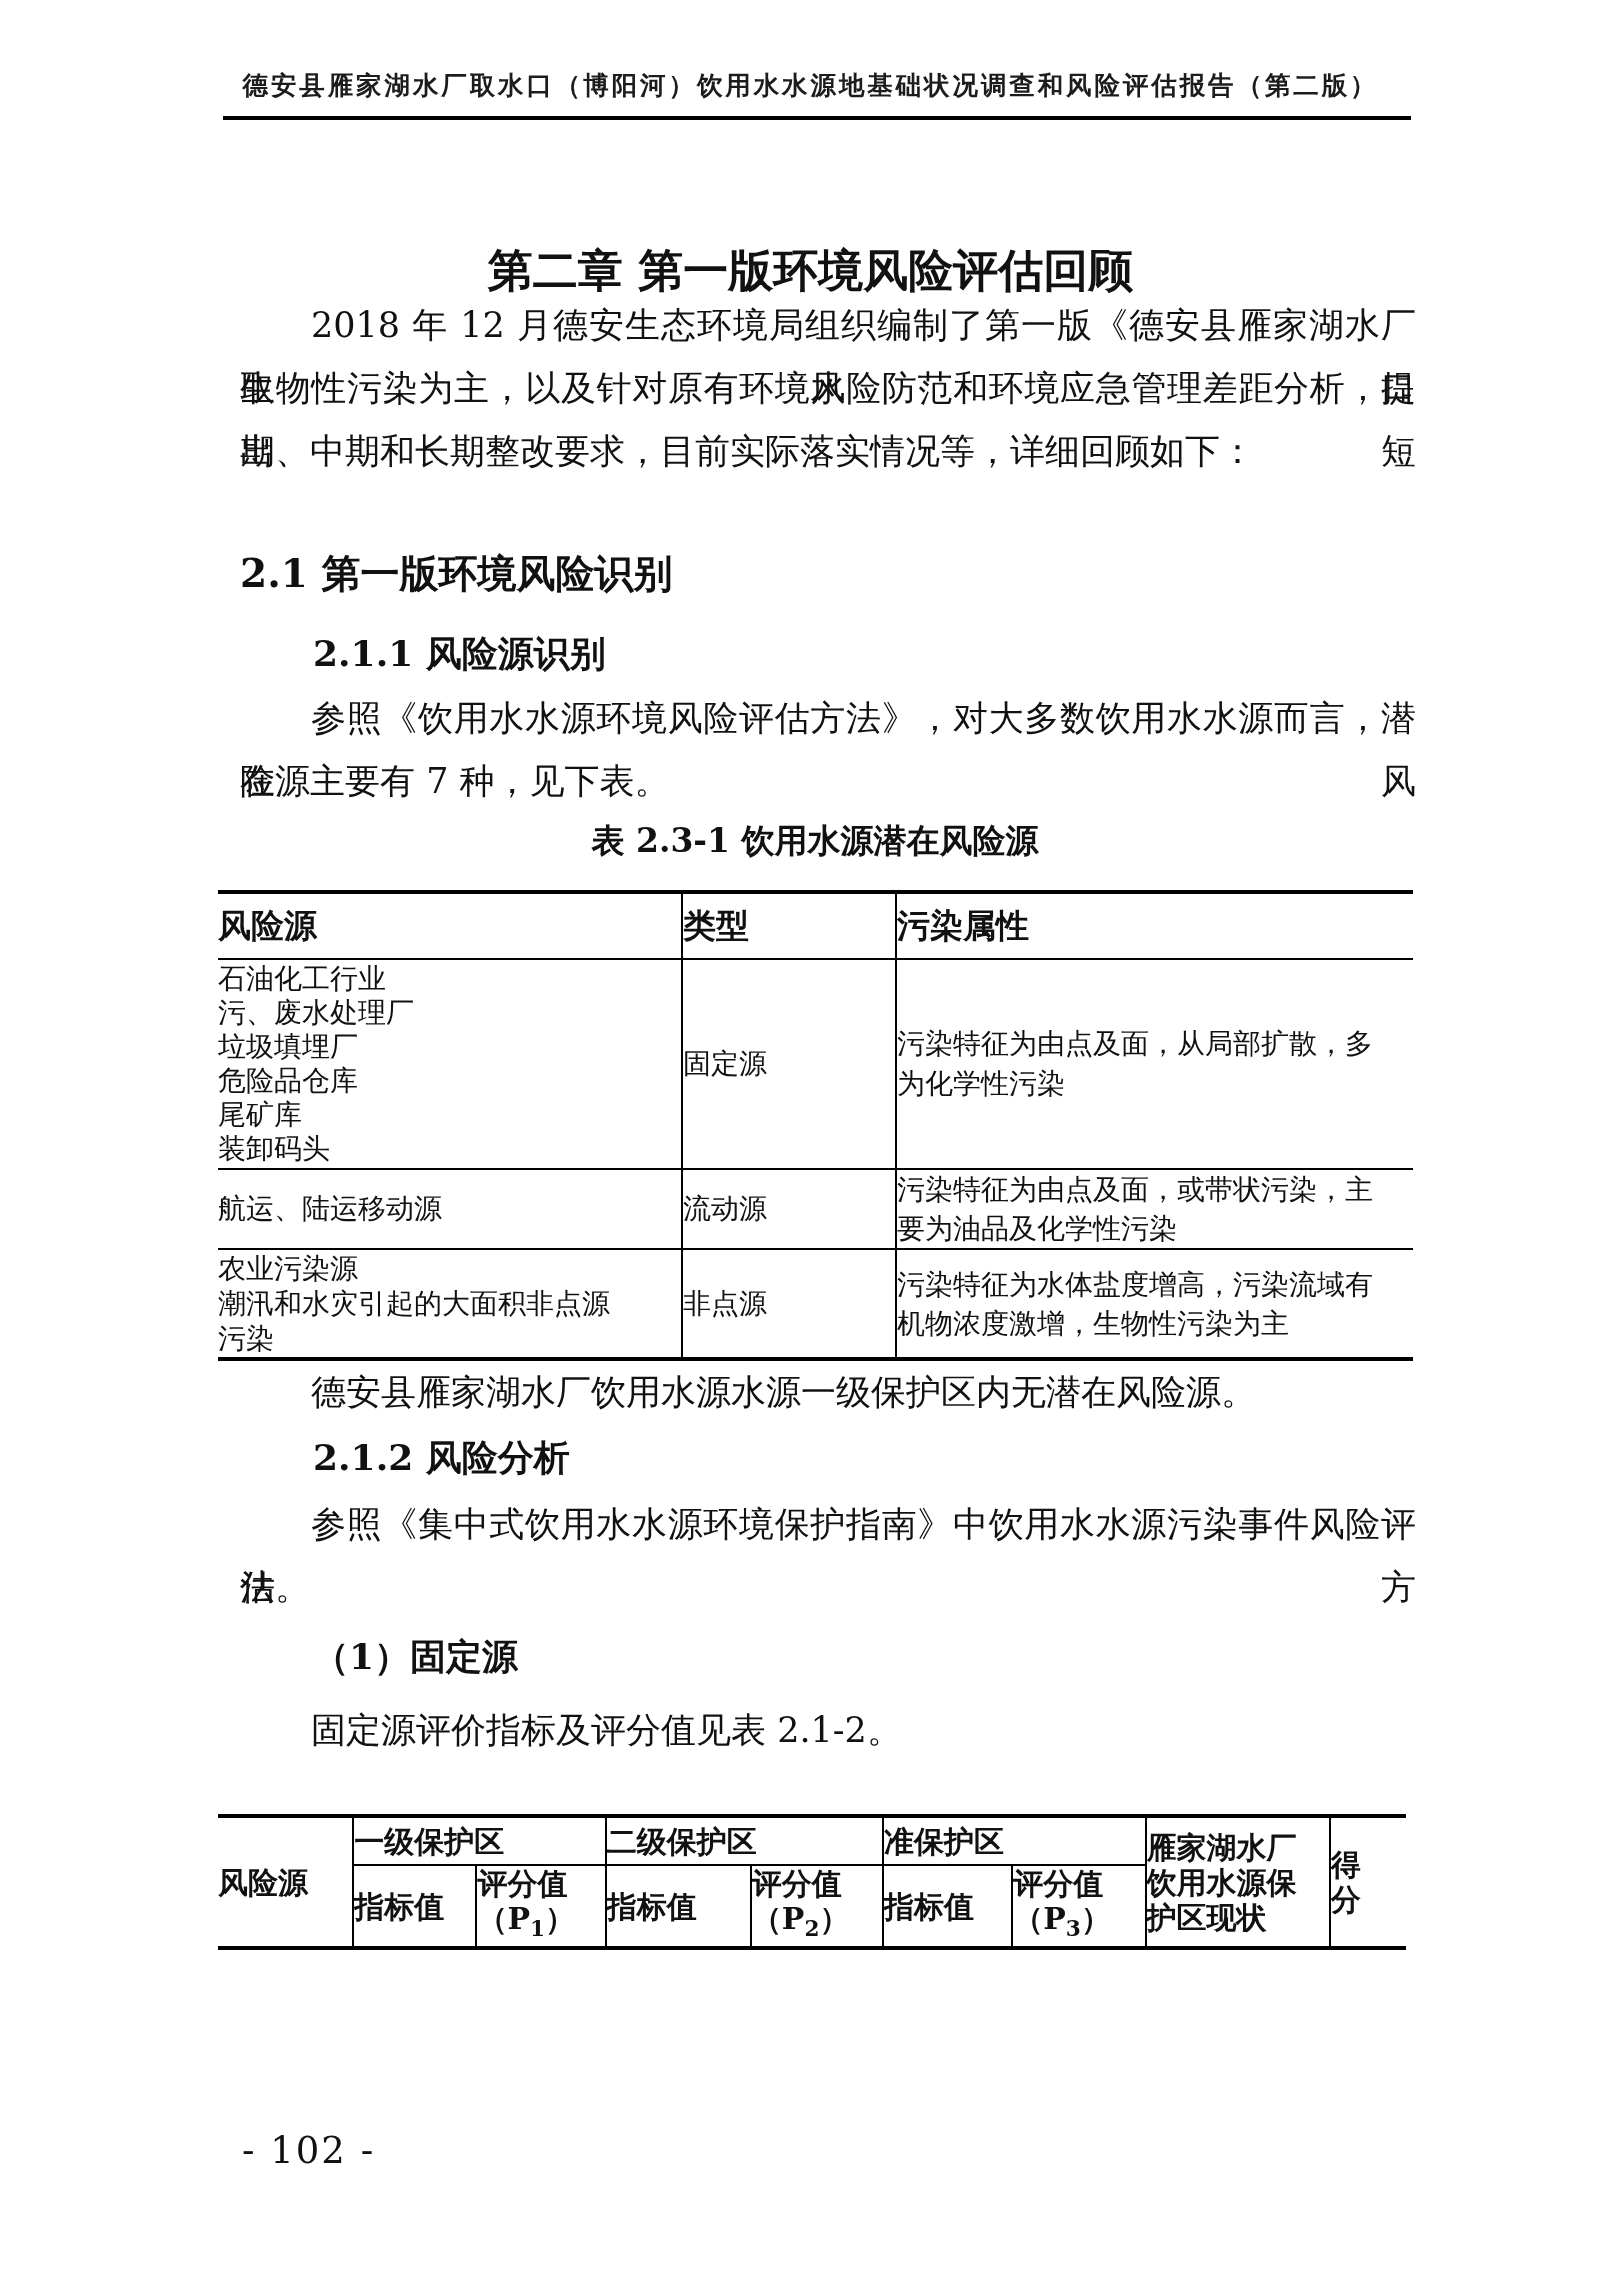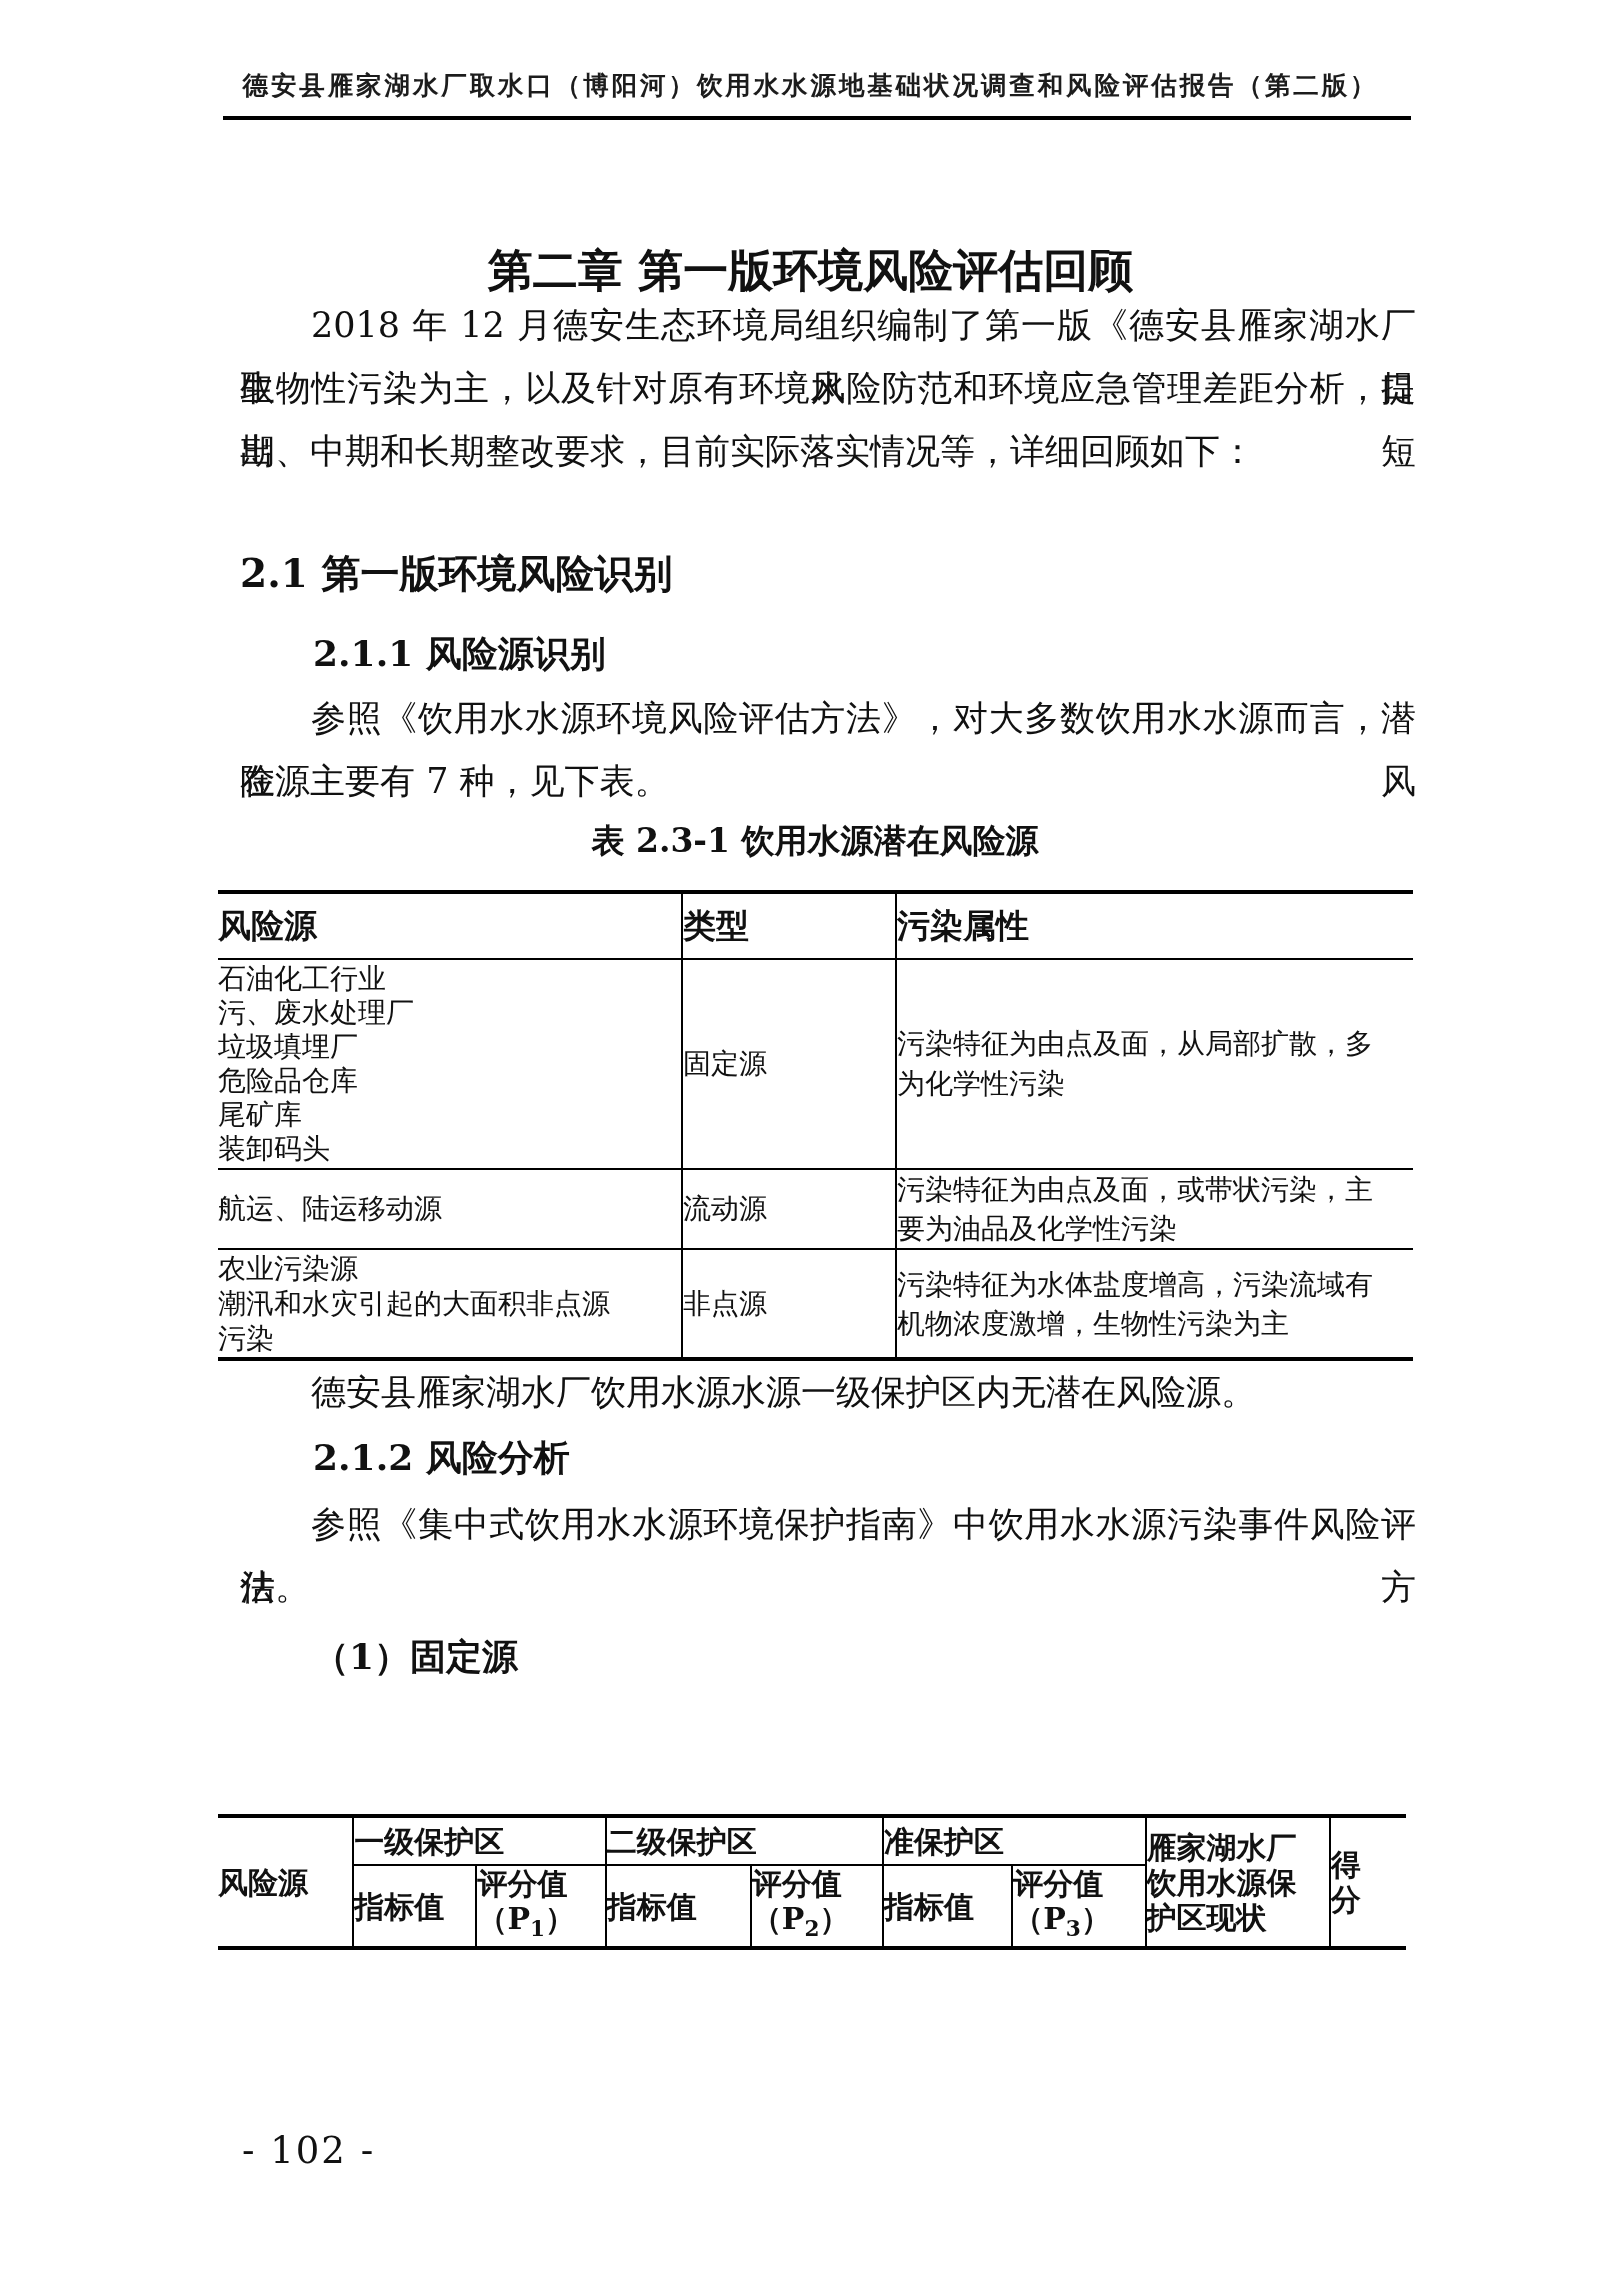--- a/index.html
+++ b/index.html
@@ -194,20 +194,21 @@
 
   <div class="abs h2" style="top:1426px;left:313px;">2.1.2 风险分析</div>
 
   <div class="abs textcol" style="top:1493px;">
     <div class="line jline ind">参照《集中式饮用水水源环境保护指南》中饮用水水源污染事件风险评估方</div>
   </div>
   <div class="abs textcol line" style="top:1556px;">法。</div>
 
   <div class="abs h2" style="top:1625px;left:313px;">（1）固定源</div>
 
+  <div class="abs textcol line ind" style="top:1699px;">固定源评价指标及评分值见表 2.1-2。</div>
 
 
   <table class="abs t2" style="top:1814px;left:218px;">
     <colgroup>
       <col style="width:135px">
         <col style="width:123px">
         <col style="width:129px">
       <col style="width:145px">
         <col style="width:132px">
         <col style="width:129px">

